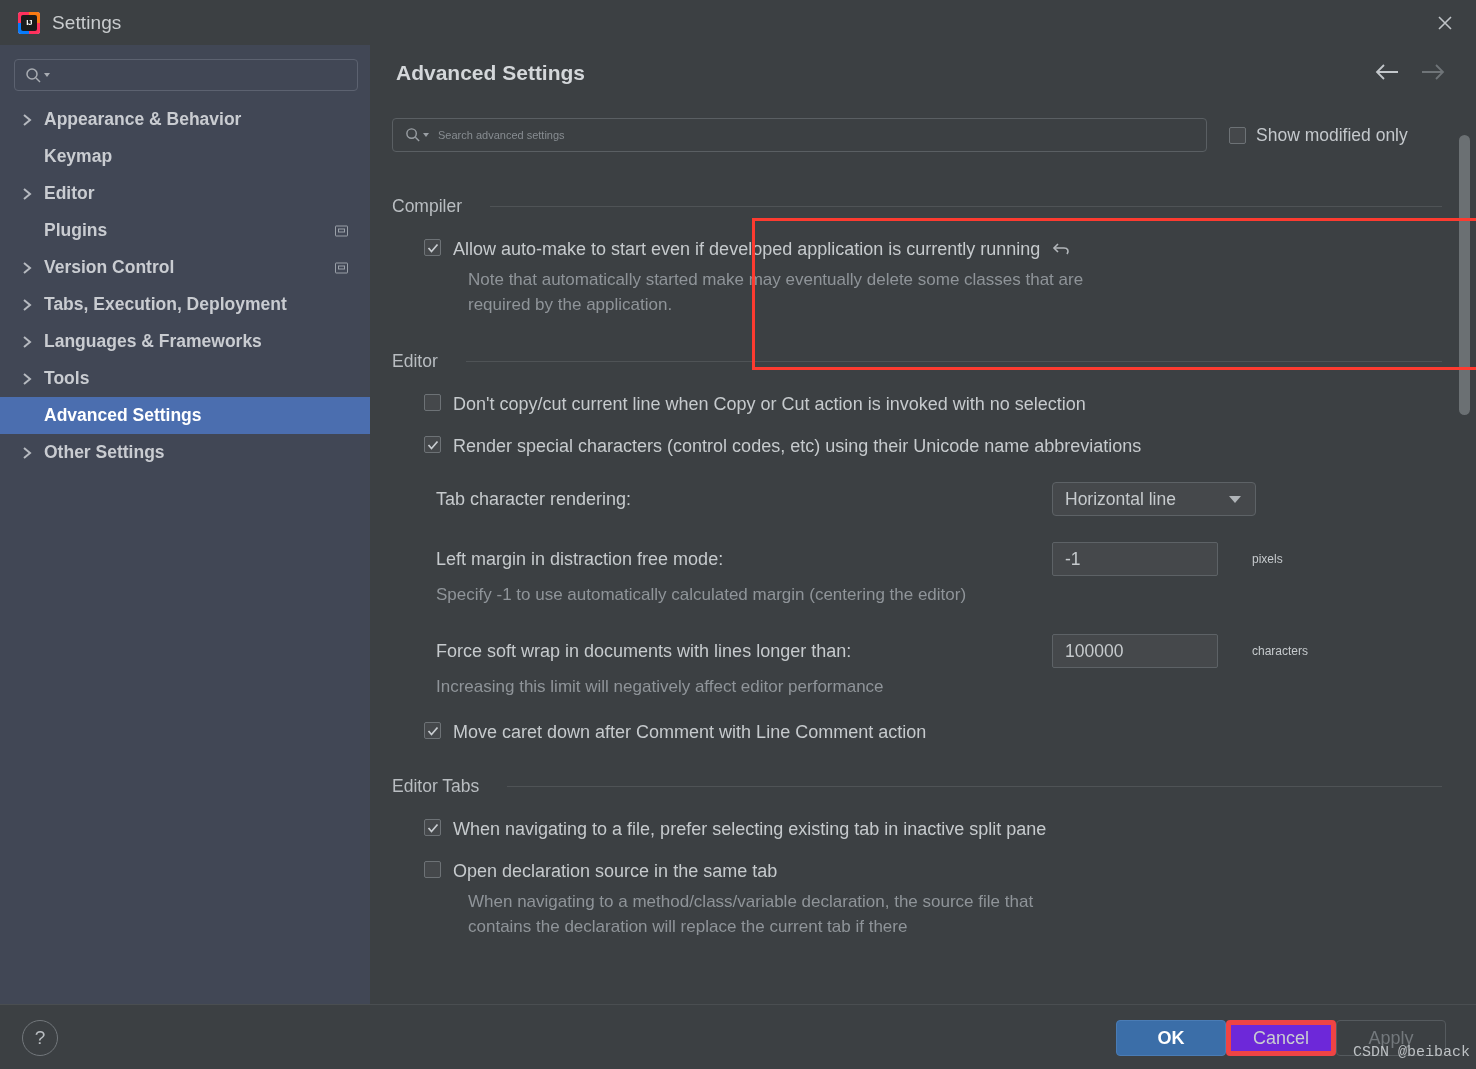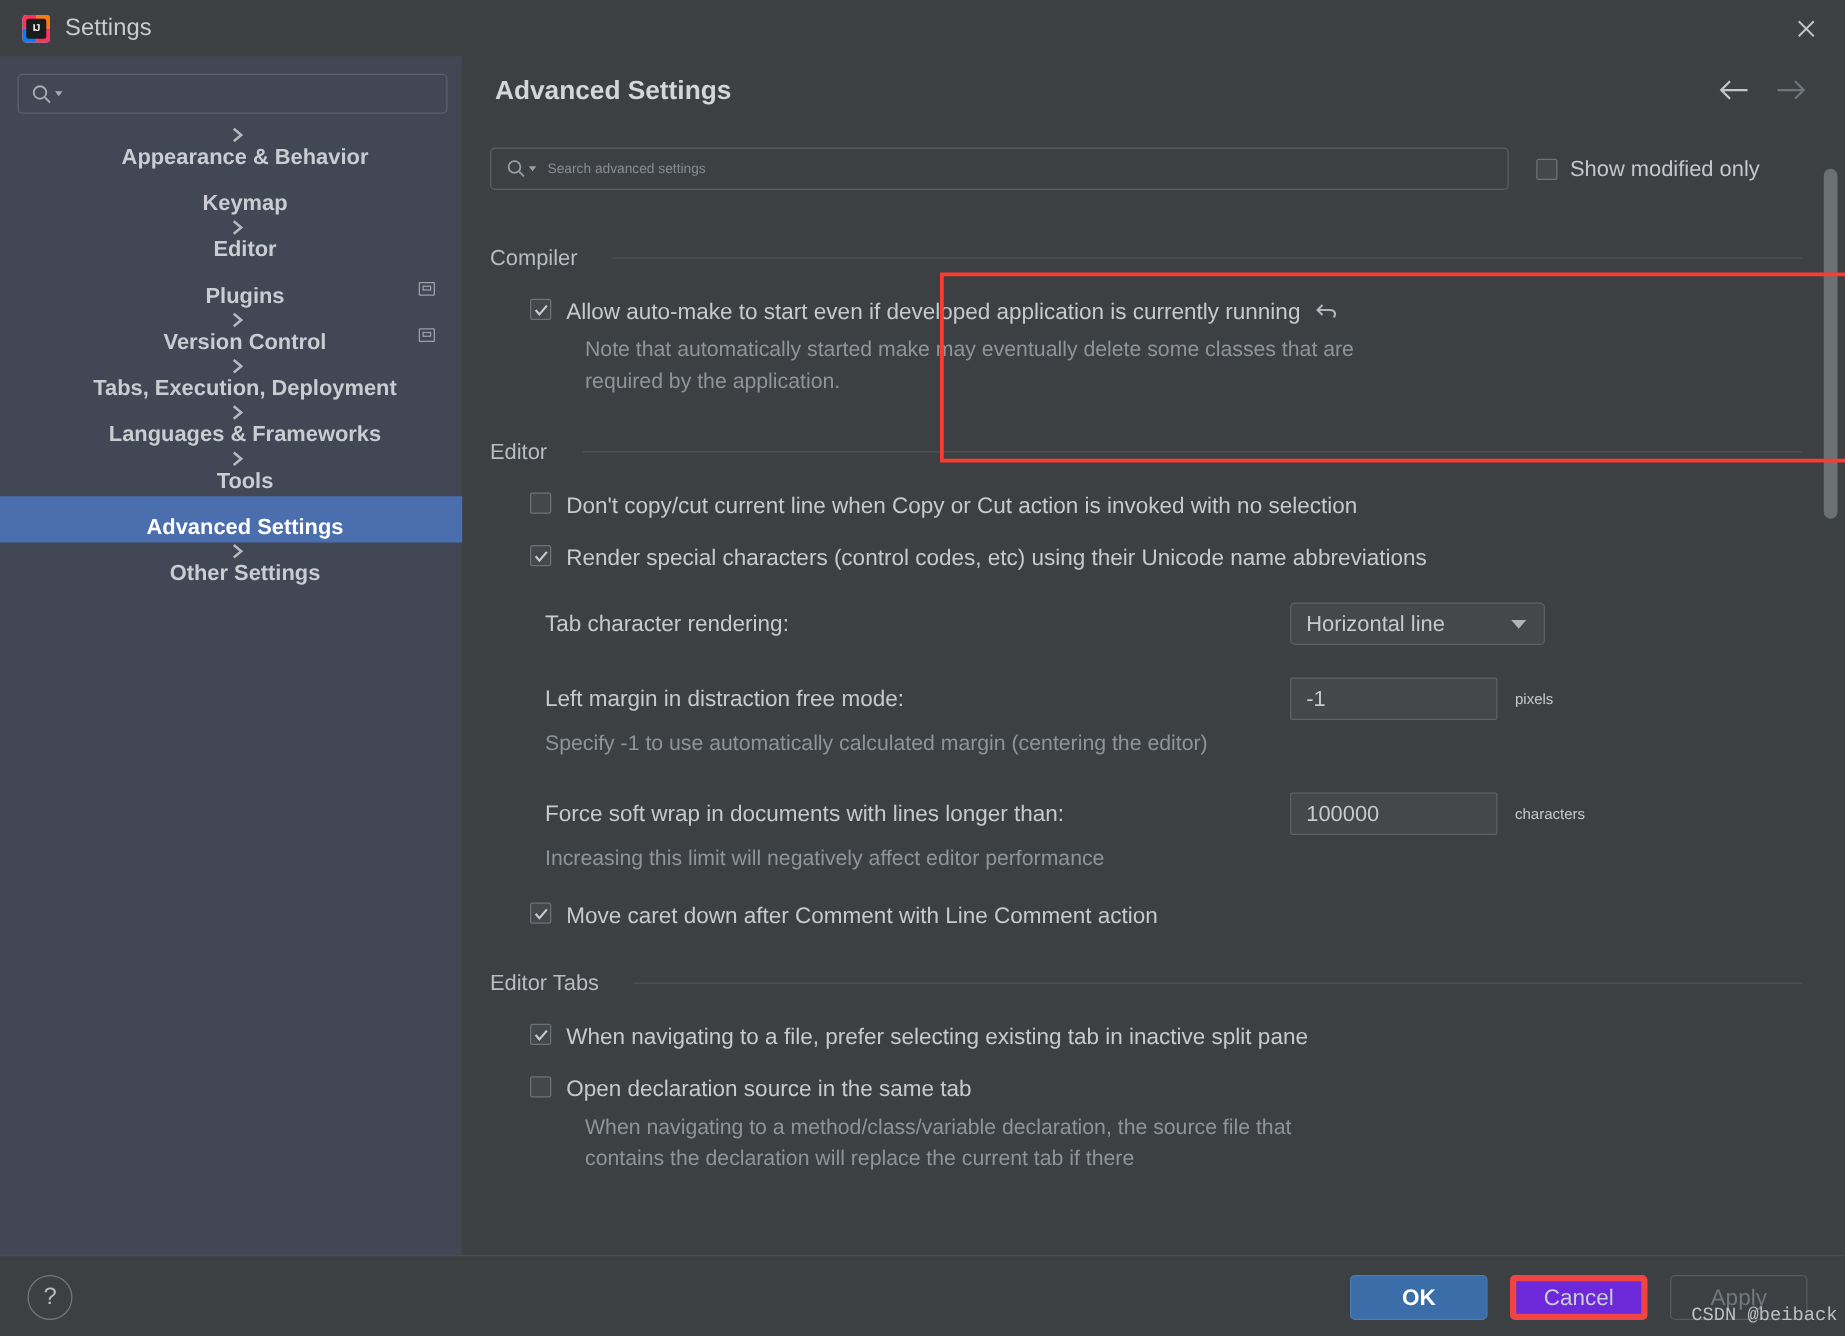--- a/index.html
+++ b/index.html
@@ -95,21 +95,20 @@
   .tree { margin-top: 4px; }
   .tree-item {
     height: 37px;
     display: flex; align-items: center;
     padding-left: 22px;
     color: #c9ccd1;
     font-size: 17.5px;
     font-weight: bold;
     cursor: pointer;
     position: relative;
-    flex-direction: column;
   }
   .tree-item.selected { background: #4b6eaf; color: #ffffff; }
   .chev {
     width: 22px; flex: none;
     display: flex; align-items: center; justify-content: flex-start;
     color: #b6bac0;
   }
   .chev svg { display:block; }
   .chev.empty { visibility: hidden; }
   .tree-label { white-space: nowrap; }
@@ -220,20 +219,21 @@
     color: #8f9499; font-size: 17px; line-height: 26px;
     padding-left: 44px; margin-top: 6px;
     max-width: 600px;
   }
 
   .row-field {
     display: flex; align-items: center;
     margin-top: 26px;
     padding-left: 44px;
     height: 34px;
+    gap: 20px;
   }
   .row-field .lbl {
     color: #c6cacd; font-size: 18px;
     width: 596px; flex: none;
   }
   .combo {
     width: 204px; height: 34px;
     border: 1px solid #5d6266; border-radius: 4px;
     background: #45484b;
     display: flex; align-items: center;
@@ -292,21 +292,21 @@
   .help-btn {
     position: absolute; left: 22px; top: 15px;
     width: 36px; height: 36px; border-radius: 50%;
     border: 1px solid #72777b;
     color: #b9bdc1; font-size: 19px;
     display: flex; align-items: center; justify-content: center;
     cursor: pointer;
   }
   .btns {
     position: absolute; right: 30px; top: 15px;
-    display: flex; gap: 18px;
+    display: flex; 
   }
   .btn {
     height: 36px; min-width: 110px;
     border-radius: 4px;
     display: flex; align-items: center; justify-content: center;
     font-size: 18px; cursor: pointer;
     padding: 0 20px;
   }
   .btn.primary { background: #3b6ea8; color: #ffffff; font-weight: bold; border: 1px solid #4a7cb5; }
   .btn.normal  { background: #6d28d9; color: #c9cdd1; border: 5px solid #ef4444; }

